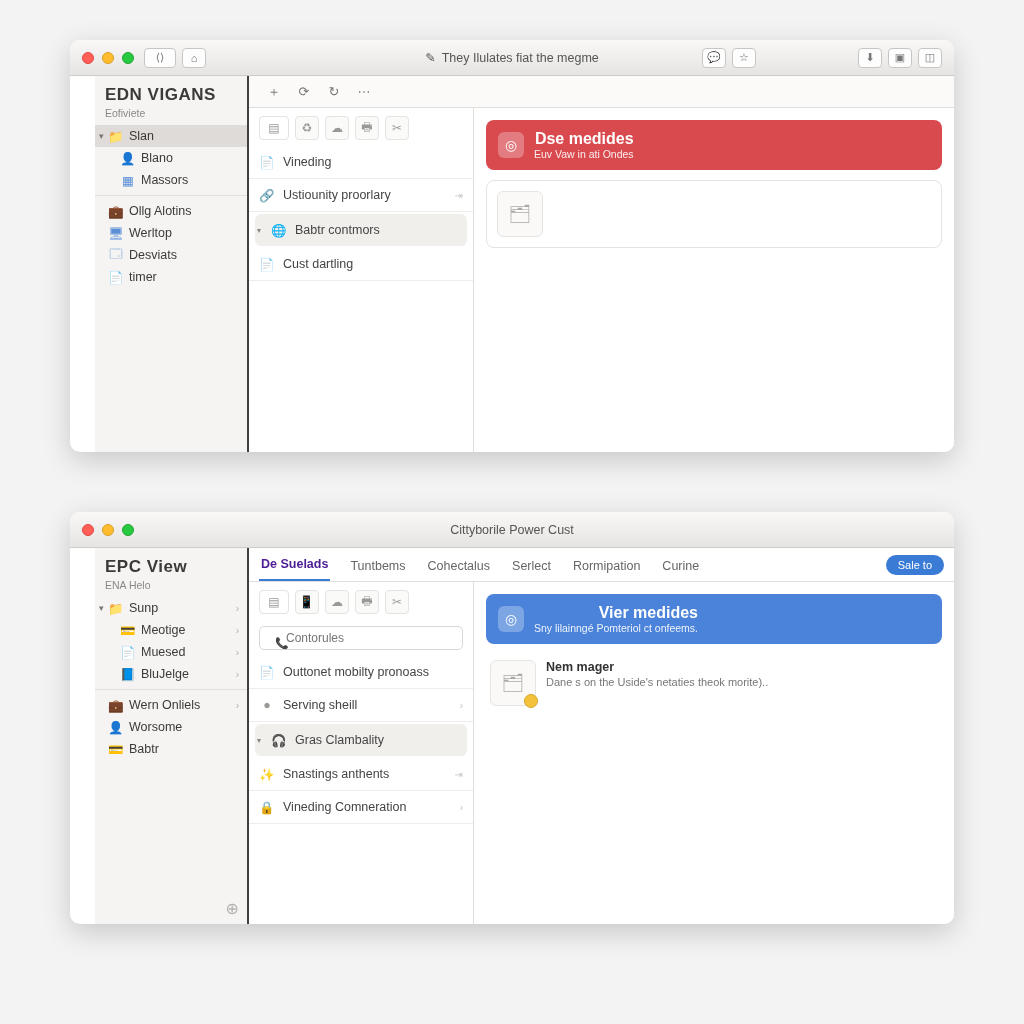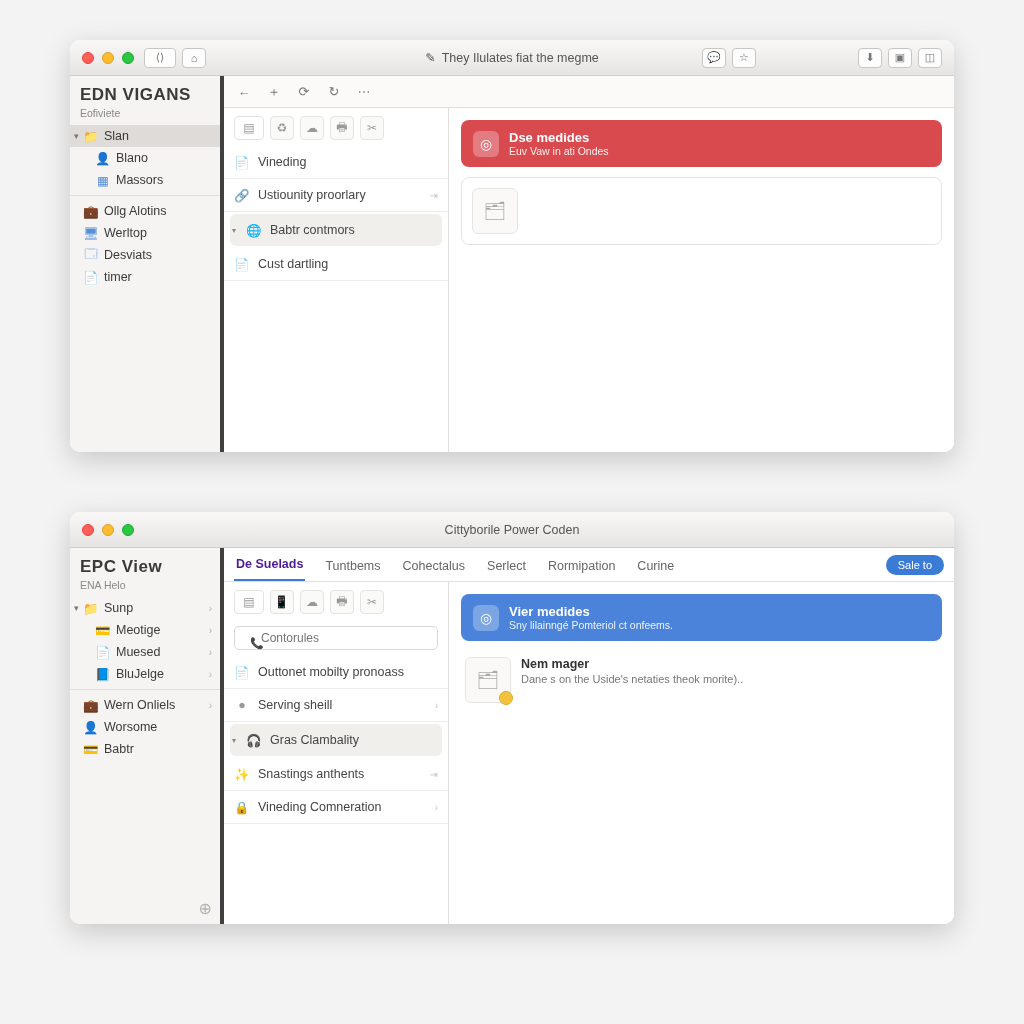--- a/index.html
+++ b/index.html
@@ -16,21 +16,21 @@
   .tb-btn { height:20px; background:#fdfdfd; border:1px solid #c8c6c3; border-radius:4px; display:flex; align-items:center; justify-content:center; color:#777; font-size:11px; }
   .tb-group { display:flex; gap:6px; }
   .tb-right { margin-left:auto; display:flex; gap:6px; }
   
   .navbar { height:32px; background:#fbfaf9; border-bottom:1px solid #e0dedc; display:flex; align-items:center; padding:0 10px; gap:10px;}
   .nav-ic { width:20px; height:20px; display:flex; align-items:center; justify-content:center; color:#7a7876; font-size:13px; border-radius:4px;}
   .url { flex:1; max-width:510px; height:22px; background:#fff; border:1px solid #cfcdca; border-radius:11px; display:flex; align-items:center; padding:0 8px; font-size:11.5px; color:#666; gap:6px;}
   .url .right-ic{ margin-left:auto; }
   
   .columns { display:flex; flex:1; min-height:0; }
-  .sidebar { width:154px; background:#f5f4f2; border-right:4px solid #404040; display:flex; flex-direction:column; }
+  .sidebar { width:154px; background:#f5f4f2; border-right:2px solid #404040; display:flex; flex-direction:column;margin-left:25px; }
   .sidebar h1 { font-size:17px; font-weight:800; letter-spacing:.5px; padding:9px 10px 2px; color:#3c3a38; }
   .sidebar .sub { font-size:10.5px; color:#8b8986; padding:0 10px 6px; }
   .tree { list-style:none; font-size:12.5px; color:#3c3a38; }
   .tree li { display:flex; align-items:center; gap:6px; padding:4px 8px 4px 14px; position:relative; }
   .tree li.parent::before { content:"▾"; position:absolute; left:4px; font-size:9px; color:#777;}
   .tree li.child { padding-left:26px; }
   .tree li.sel { background:#dedbd8; }
   .side-sep { height:1px; background:#e1dfdd; margin:4px 0; }
   .side-spacer{flex:1}
   .side-foot{ padding:6px 8px; display:flex; justify-content:flex-end;}
@@ -52,21 +52,21 @@
   .searchbox input{ width:100%; height:24px; border:1px solid #d9d7d4; border-radius:5px; padding:0 8px 0 26px; font-size:12px; background:#fff;}
   .searchwrap{position:relative;}
   .searchwrap .sicon{position:absolute; left:16px; top:11px; color:#b8b6b3; font-size:11px;}
   
   .preview { flex:1; padding:12px; display:flex; flex-direction:column; gap:10px; background:#fff;}
   .banner { border-radius:8px; padding:10px 12px; display:flex; gap:10px; align-items:center; color:#fff;}
   .banner.red { background:#d94a4f; }
   .banner.blue { background:#4a83d9; }
   .banner .bicon{ width:26px;height:26px;border-radius:6px;background:rgba(255,255,255,.28); display:flex;align-items:center;justify-content:center; font-size:14px;}
   .banner .btexts{ display:flex; flex-direction:column; }
-  .banner .btitle{ font-size:13px; font-weight:600; }
+  .banner .btitle{ font-size:16px; font-weight:600;text-align:right; }
   .banner .bsub{ font-size:10.5px; opacity:.9;}
   .card { border:1px solid #e5e3e0; border-radius:8px; padding:10px; display:flex; gap:10px;}
   .card .thumb{ width:46px;height:46px;border:1px solid #e7e5e2;border-radius:6px;background:#faf9f7;display:flex;align-items:center;justify-content:center;font-size:18px;color:#aaa;position:relative;}
   .card .thumb .badge{position:absolute;right:-3px;bottom:-3px;width:14px;height:14px;border-radius:50%;background:#f3c23a;border:1px solid #d8a92b;}
   .card .ctitle{ font-size:12.5px; font-weight:600; color:#333; margin-bottom:2px;}
   .card .cdesc{ font-size:11px; color:#777;}
   .previewbox{flex:1}
   
   .tabs { height:34px; display:flex; align-items:flex-end; padding:0 10px; gap:18px; border-bottom:1px solid #e1dfdd; background:#fff;}
   .tab { font-size:12.5px; color:#666; padding:8px 2px; cursor:pointer;}
@@ -196,21 +196,21 @@
   </div>
 </div>
 
 <div class="window" style="height:412px">
   <div class="titlebar">
     <div class="traffic">
       <div class="dot red"></div>
       <div class="dot yellow"></div>
       <div class="dot green"></div>
     </div>
-    <div class="title-center">Cittyborile Power Coden</div>
+    <div class="title-center">Cittyborile Power Cust</div>
   </div>
 
   <div class="columns" style="flex:1">
 
     <div class="sidebar">
       <h1>EPC View</h1>
       <div class="sub">ENA Helo</div>
       <ul class="tree">
         <li class="parent">
             <span class="mini-ico ic-blue">📁</span>

